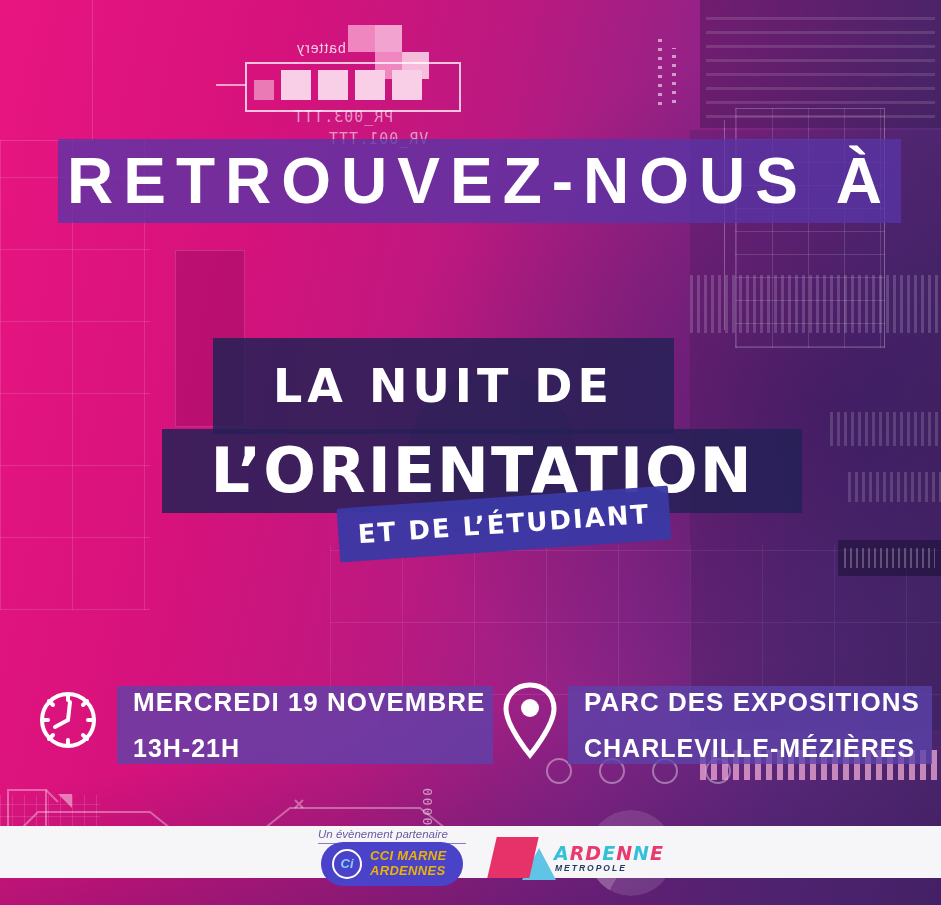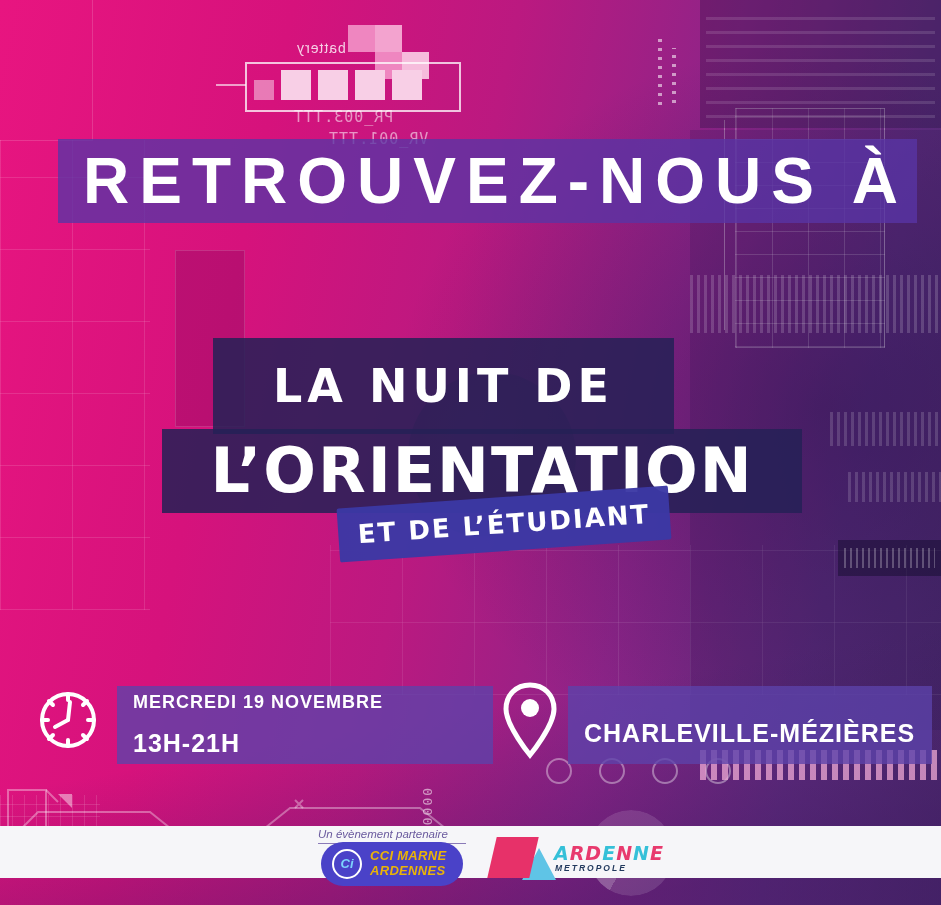--- a/index.html
+++ b/index.html
@@ -68,33 +68,33 @@
   .zeros{left:420px;top:788px;font-family:"DejaVu Sans Mono",monospace;font-size:13px;
       color:rgba(255,255,255,0.55);writing-mode:vertical-rl;letter-spacing:2px;}
   .donut{left:588px;top:810px;width:86px;height:86px;border-radius:50%;opacity:.55;
       background:conic-gradient(from 210deg, rgba(255,255,255,0.50) 0 80deg, rgba(255,255,255,0.22) 80deg 360deg);
       -webkit-mask:radial-gradient(circle, transparent 0 24px, #000 25px);
       mask:radial-gradient(circle, transparent 0 24px, #000 25px);}
   .circuit-svg{left:0;top:760px;}
   
   .banner{z-index:2;color:#fff;text-align:center;}
   .headline-bar{left:58px;top:139px;width:843px;height:84px;background:rgba(88,52,165,0.78);
-      font-weight:700;font-size:64px;line-height:84px;letter-spacing:10px;padding-left:16px;}
+      font-weight:700;font-size:64px;line-height:84px;letter-spacing:10px;}
   .title-bar{background:rgba(37,33,86,0.86);font-family:"DejaVu Sans",sans-serif;font-weight:700;}
   .title-bar1{left:213px;top:338px;width:461px;height:96px;font-size:46px;line-height:96px;letter-spacing:5px;}
   .title-bar2{left:162px;top:429px;width:640px;height:84px;font-size:62px;line-height:84px;letter-spacing:2px;}
   .subtitle-bar{left:338px;top:497px;width:332px;height:54px;background:rgba(59,56,164,0.96);
       transform:rotate(-4deg);font-family:"DejaVu Sans",sans-serif;font-weight:700;
       font-size:26px;line-height:54px;letter-spacing:2px;border-radius:2px;}
   
   .info-panel{z-index:2;background:rgba(92,66,170,0.78);color:#fff;display:flex;
       flex-direction:column;justify-content:center;padding-left:16px;box-sizing:border-box;}
   .info-left{left:117px;top:686px;width:376px;height:78px;}
   .info-right{left:568px;top:686px;width:364px;height:78px;}
-  .info-panel .l1{font-size:18px;font-weight:700;letter-spacing:1px;}
+  .info-panel .l1{font-size:26px;font-weight:700;letter-spacing:1px;}
   .info-panel .l2{font-size:25px;font-weight:700;letter-spacing:1px;margin-top:16px;}
   .icon{z-index:2;}
   .clock-icon{left:36px;top:688px;}
   .pin-icon{left:500px;top:680px;}
   
   .footer{left:0;top:826px;width:941px;height:52px;background:#f6f6f9;z-index:3;font-style:italic;}
   .partner-label{position:absolute;left:318px;top:2px;font-size:11.5px;color:#6a5a9e;}
   .partner-line{position:absolute;left:318px;top:17px;width:148px;height:1px;background:#8a7ab8;}
   .cci-pill{position:absolute;left:321px;top:16px;width:142px;height:44px;border-radius:22px;
       background:#4a42c8;display:flex;align-items:center;padding-left:11px;box-sizing:border-box;gap:8px;}
@@ -197,20 +197,21 @@
   <div class="abs info-panel info-left">
     <div class="l1">MERCREDI 19 NOVEMBRE</div>
     <div class="l2">13H-21H</div>
   </div>
 
   <svg class="abs icon pin-icon" width="60" height="82" viewBox="0 0 60 82">
     <path d="M30 5 C16 5 6 15 6 29 c0 17 24 46 24 46 s24 -29 24 -46 C54 15 44 5 30 5 Z" fill="none" stroke="#fff" stroke-width="5"></path>
     <circle cx="30" cy="28" r="9" fill="#fff"></circle>
   </svg>
   <div class="abs info-panel info-right">
+    <div class="l1">PARC DES EXPOSITIONS</div>
     <div class="l2">CHARLEVILLE-MÉZIÈRES</div>
   </div>
 
   <div class="abs footer">
     <div class="partner-label">Un évènement partenaire</div>
     <div class="partner-line"></div>
 
     <div class="cci-pill">
       <div class="cci-mark">Ci</div>
       <div class="cci-text">

